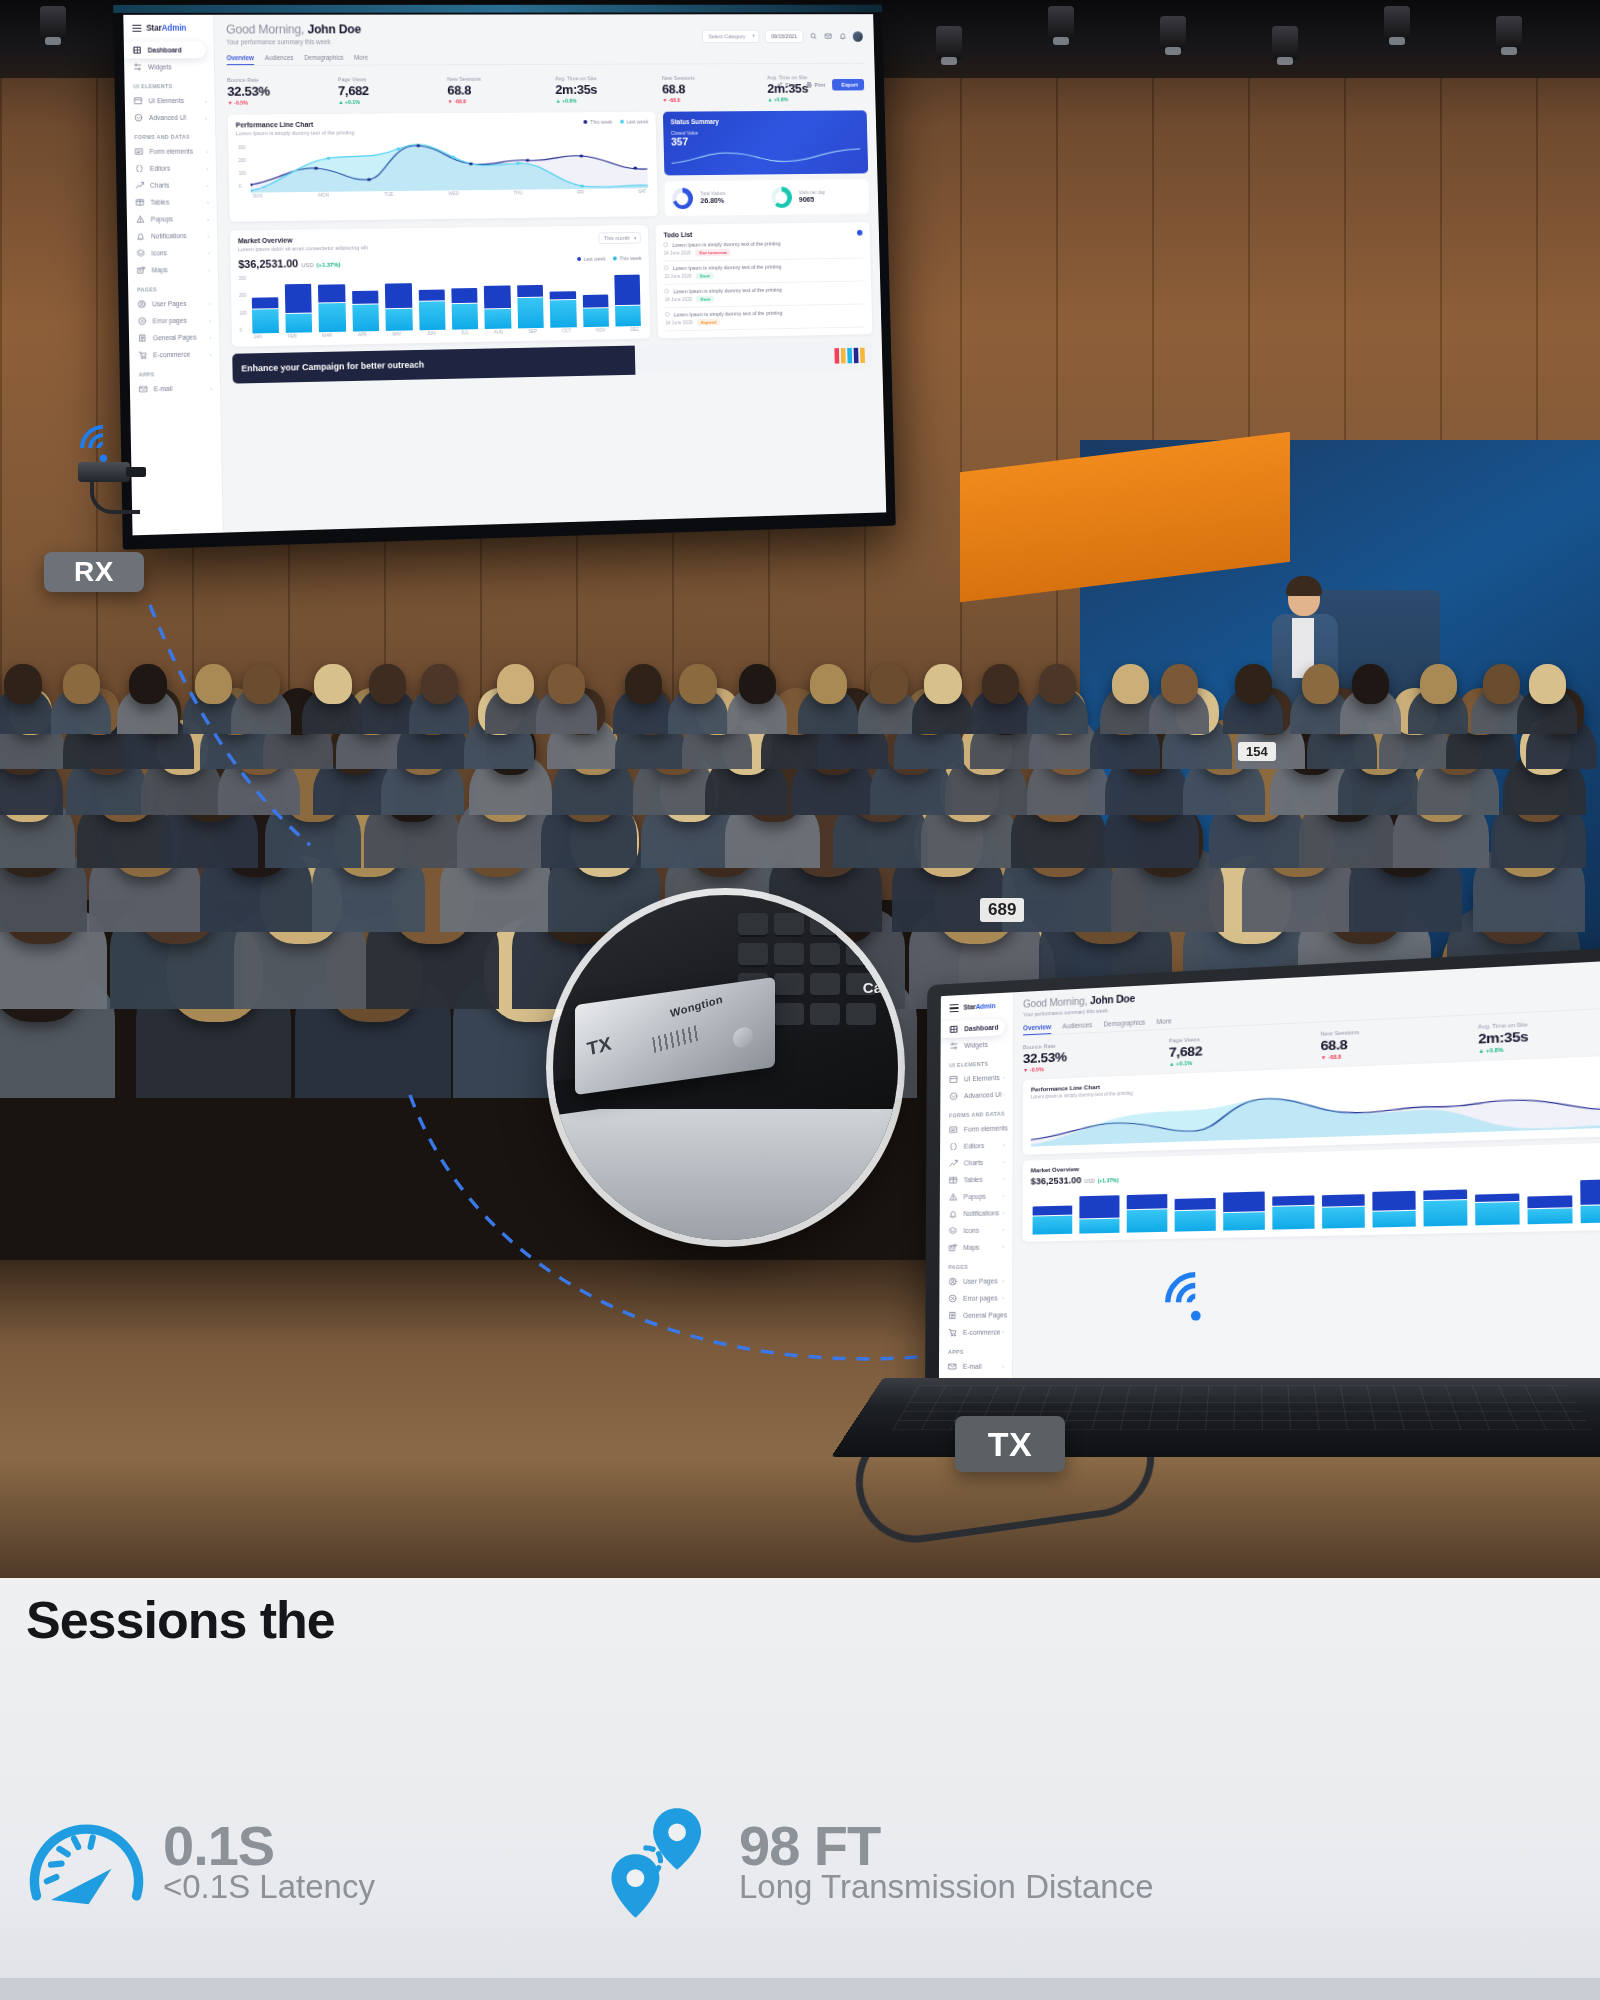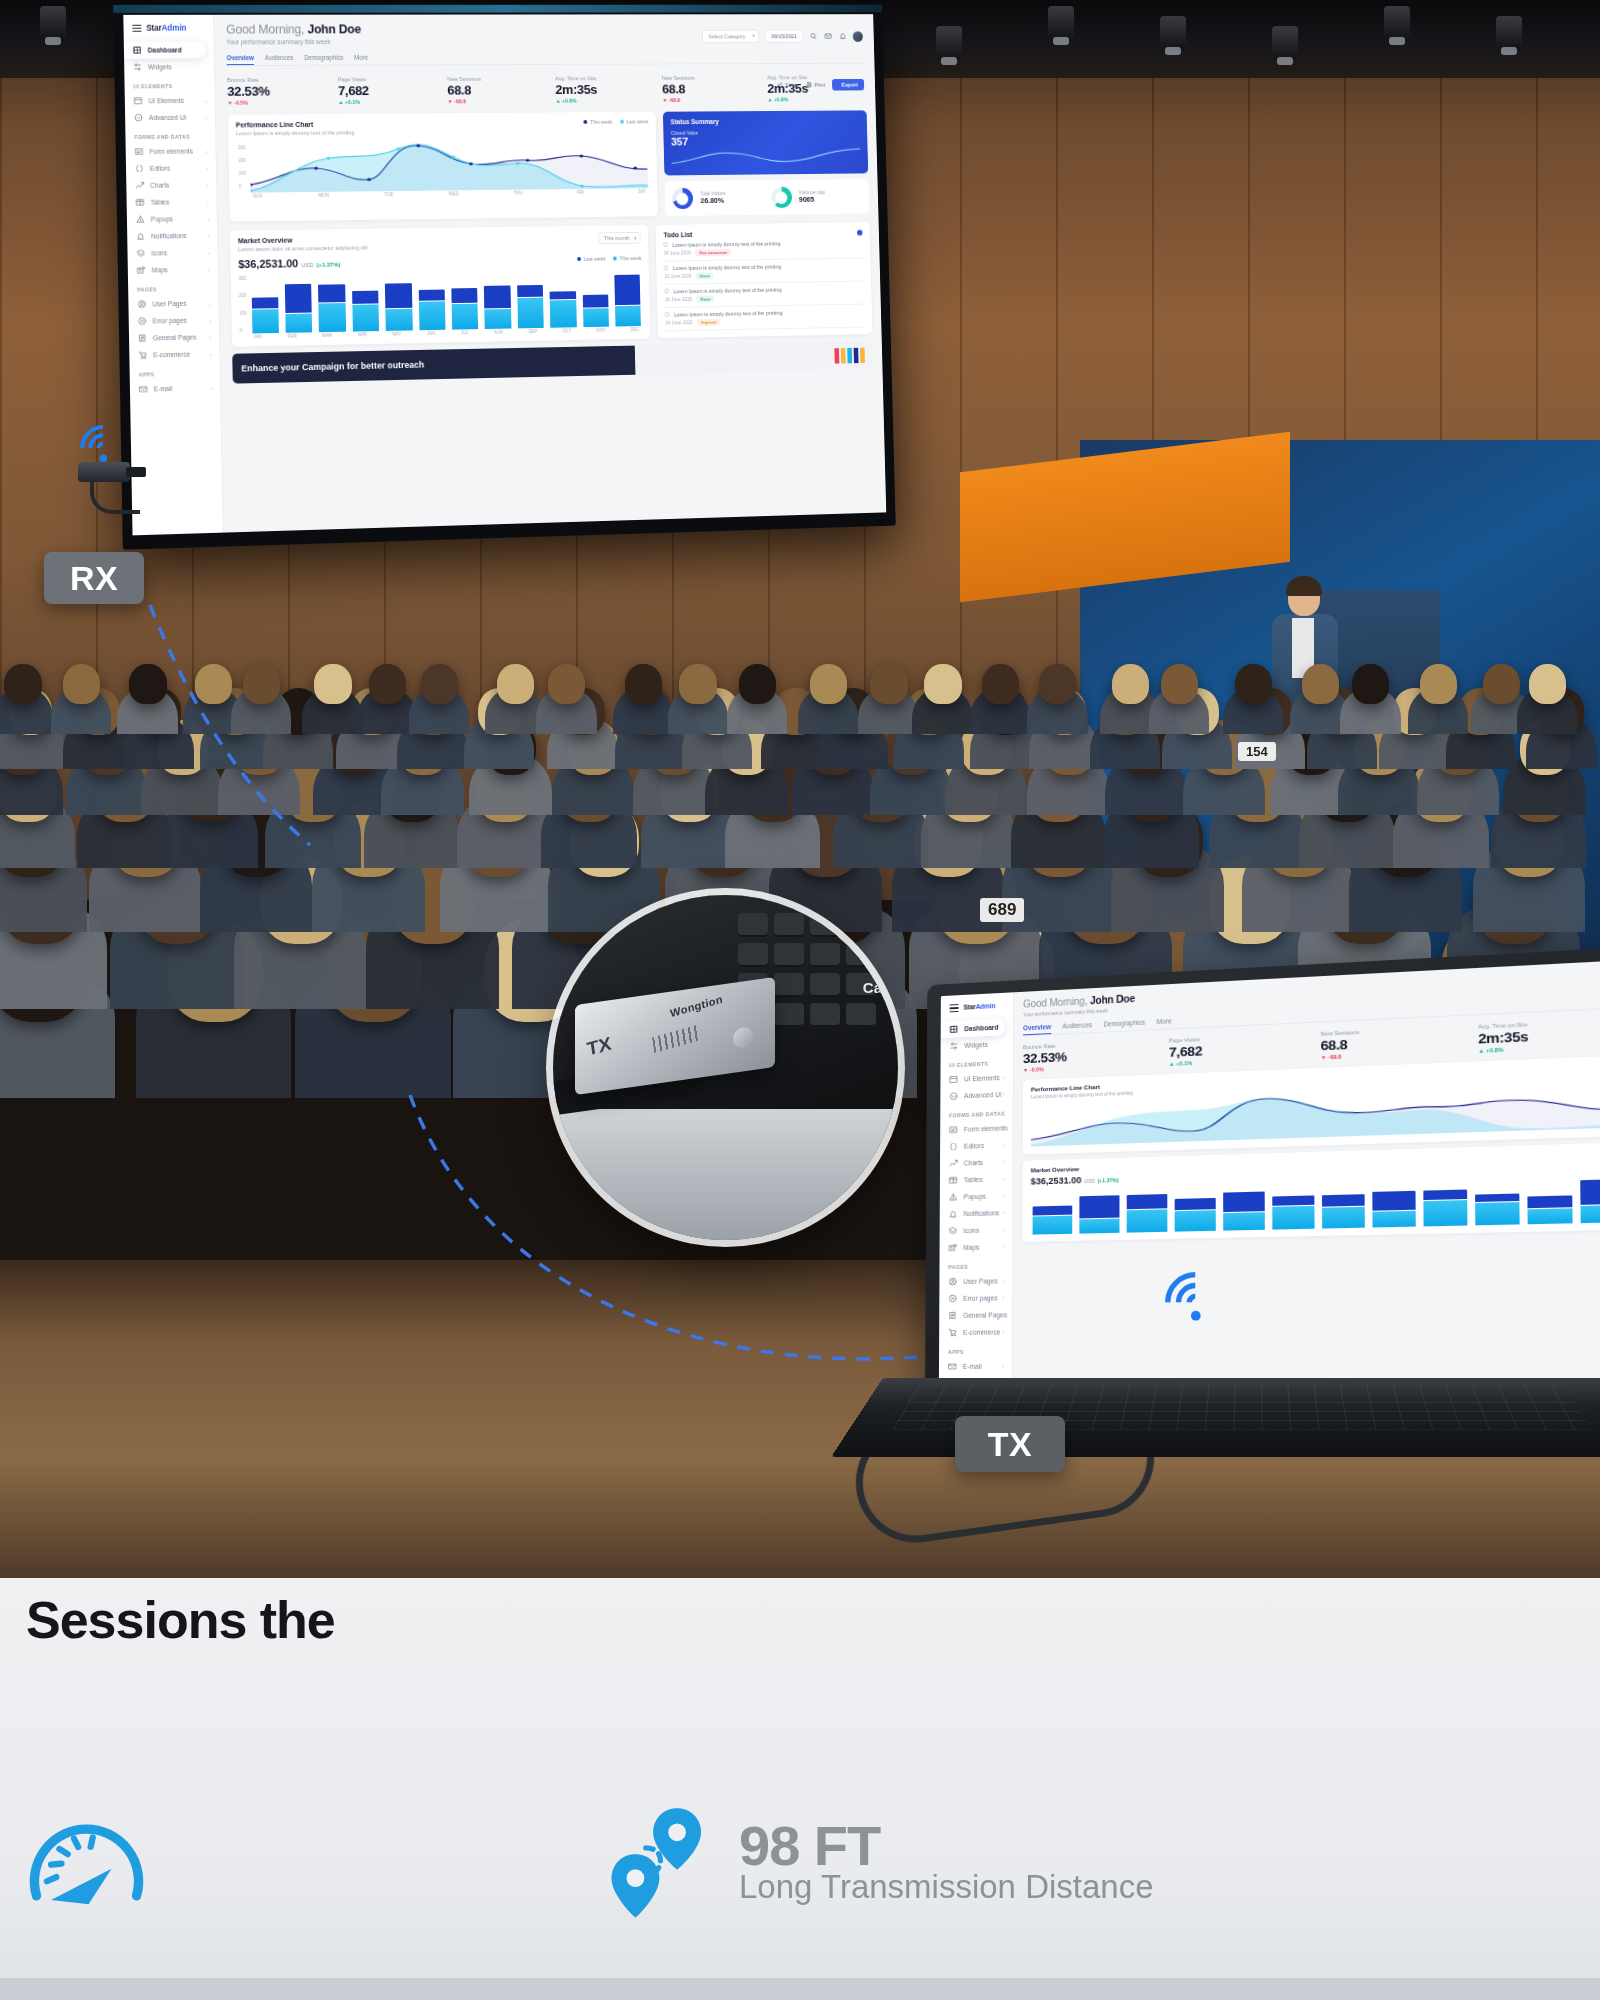--- a/index.html
+++ b/index.html
@@ -187,21 +187,21 @@
   }
   .promo-blocks { margin-left:auto; display:flex; gap:2px; }
   .promo-blocks i { display:block; width:5px; height:16px; }
 
   
   .rx-badge, .tx-badge {
     position:absolute; background:#6d7278; color:#fff; font-weight:800;
     border-radius:8px; display:flex; align-items:center; justify-content:center;
     box-shadow:0 6px 18px rgba(0,0,0,.4); letter-spacing:.5px;
   }
-  .rx-badge { left:44px; top:552px; width:100px; height:52px; font-size:34px; }
+  .rx-badge { left:44px; top:552px; width:100px; height:40px; font-size:28px; }
   .tx-badge { left:955px; top:1416px; width:110px; height:56px; font-size:34px; background:#5b6065; }
 
   .wifi { position:absolute; }
   .wifi i {
     position:absolute; border:5px solid #1f7df0; border-bottom-color:transparent;
     border-left-color:transparent; border-right-color:transparent; border-radius:50%;
   }
   .wifi .w1 { width:56px; height:56px; left:0; top:0; transform:rotate(-45deg); }
   .wifi .w2 { width:36px; height:36px; left:10px; top:10px; transform:rotate(-45deg); }
   .wifi .w3 { width:16px; height:16px; left:20px; top:20px; transform:rotate(-45deg); }
@@ -1490,20 +1490,24 @@
         <g stroke="#1f9de0" stroke-width="6" stroke-linecap="round">
           <path d="M22,78 L31,74"></path>
             <path d="M26,62 L36,61"></path>
             <path d="M34,47 L42,52"></path>
           <path d="M48,37 L52,45"></path>
             <path d="M66,36 L64,45"></path>
         </g>
         <path d="M26,96 L84,66 L62,100 Z" fill="#1f9de0"></path>
       </svg>
     </div>
+    <div>
+      <div class="feat-txt-big">0.1S</div>
+      <div class="feat-txt-sm">&lt;0.1S Latency</div>
+    </div>
   </div>
 
   <div class="feature" style="left:600px; top:222px;">
     <div class="pin">
       <svg viewBox="0 0 120 120" style="width:125px;height:125px">
         <path d="M74,8 c-13,0 -23,10 -23,23 c0,17 23,36 23,36 s23,-19 23,-36 c0,-13 -10,-23 -23,-23 z" fill="#1f9de0"></path>
         <circle cx="74" cy="31" r="8.5" fill="#eef0f2"></circle>
         <path d="M34,52 c-13,0 -23,10 -23,23 c0,17 23,38 23,38 s23,-21 23,-38 c0,-13 -10,-23 -23,-23 z" fill="#1f9de0"></path>
         <circle cx="34" cy="75" r="8.5" fill="#eef0f2"></circle>
         <path d="M44,46 C60,46 62,62 52,70" fill="none" stroke="#1f9de0" stroke-width="5" stroke-linecap="round" stroke-dasharray="7 7"></path>

